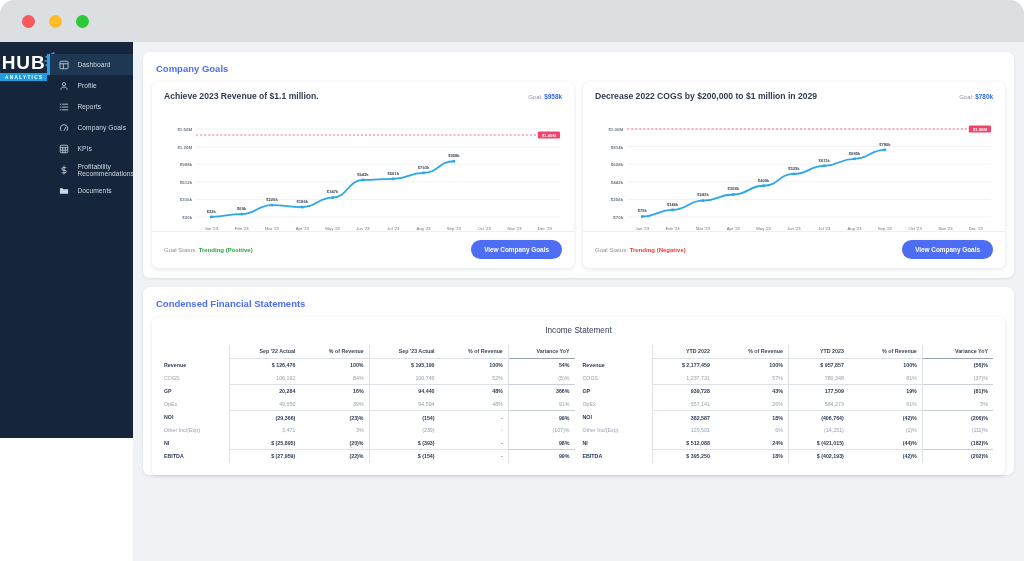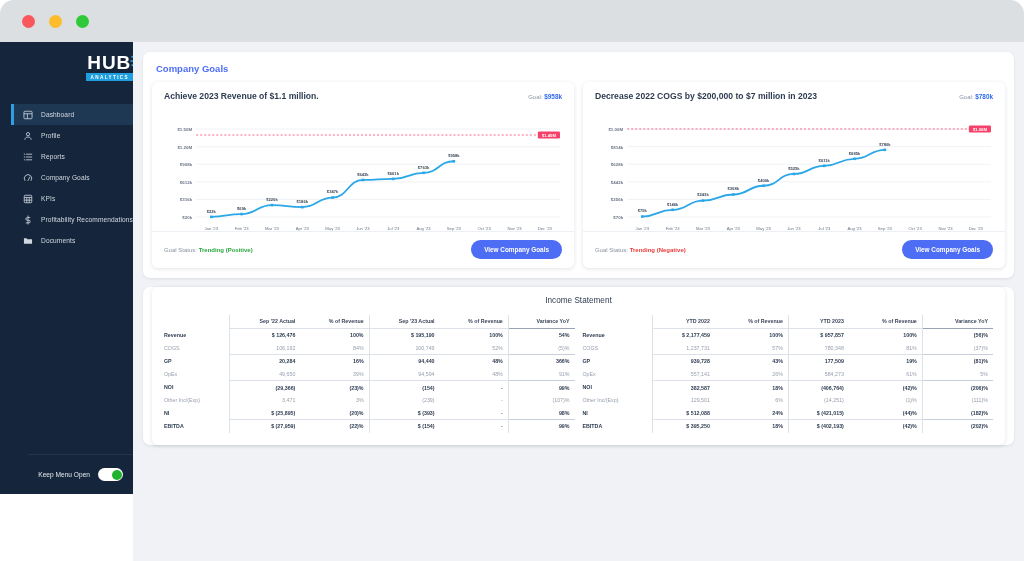--- a/index.html
+++ b/index.html
@@ -18,23 +18,23 @@
     border-top-left-radius: 14px; border-top-right-radius: 14px;
   }
   .dots { position: absolute; left: 22px; top: 15px; display: flex; gap: 14px; }
   .dot { width: 13px; height: 13px; border-radius: 50%; }
   .dot.red { background: #f9575c; }
   .dot.yellow { background: #fcbc2c; }
   .dot.green { background: #2dc938; }
 
   
   .sidebar {
-    position: absolute; left: 0; top: 42px; width: 133px; height: 452px;
+    position: absolute; left: 0; top: 42px; width: 133px; height: 396px;
     background: #15263c;
-    display: flex; flex-direction: column; align-items: flex-end;
+    display: flex; flex-direction: row;
   }
   .logo-wrap { height: 50px; display:flex; align-items:center; justify-content:center; position: relative; }
   .logo { position: relative; display:flex; flex-direction: column; align-items:center; }
   .logo-hub {
     color: #ffffff; font-weight: bold; font-size: 19px; letter-spacing: 1px;
     line-height: 19px; font-family: "Liberation Sans", sans-serif;
   }
   .logo-sub {
     background: #1f9fe0; color: #ffffff; font-size: 4.6px; letter-spacing: 1.4px;
     padding: 1.5px 4px 1.5px 5px; margin-top: 1px; font-weight: bold;
@@ -329,21 +329,21 @@
             <span class="goal-status">
               <span>Goal Status:</span>
               <span class="status-pos">Trending (Positive)</span>
             </span>
             <button class="btn-primary">View Company Goals</button>
           </div>
         </div>
 
         <div class="goal-card">
           <div class="goal-head">
-            <span class="goal-title">Decrease 2022 COGS by $200,000 to $7 million in 2023</span>
+            <span class="goal-title">Decrease 2022 COGS by $200,000 to $1 million in 2029</span>
             <span class="goal-right">
               <span>Goal:</span>
               <b>$780k</b>
             </span>
           </div>
           <div class="chart-area">
             <svg class="chart-svg" viewBox="0 0 400 122" preserveAspectRatio="none">
                 <line x1="34" y1="16" x2="396" y2="16" stroke="#e9ecf1" stroke-width="0.7"></line>
                 <text x="30" y="18" text-anchor="end" font-size="4.4" fill="#6b7687" font-family="&quot;Liberation Sans&quot;, sans-serif" font-weight="bold">$1.00M</text>
                 <line x1="34" y1="33.599999999999994" x2="396" y2="33.599999999999994" stroke="#e9ecf1" stroke-width="0.7"></line>
@@ -398,20 +398,21 @@
               <span class="status-neg">Trending (Negative)</span>
             </span>
             <button class="btn-primary">View Company Goals</button>
           </div>
         </div>
 
       </div>
     </div>
 
     <div class="panel fin-panel">
+      <div class="panel-title">Condensed Financial Statements</div>
       <div class="fin-inner">
         <div class="fin-sub">Income Statement</div>
         <div class="tables">
           <div class="tbl-wrap">
             <table class="fin" id="tbl-left">
                 <thead>
                   <tr>
                     <th class="lbl"></th>
                     <th class=" vsep-l">Sep '22 Actual</th>
                     <th>% of Revenue</th>

